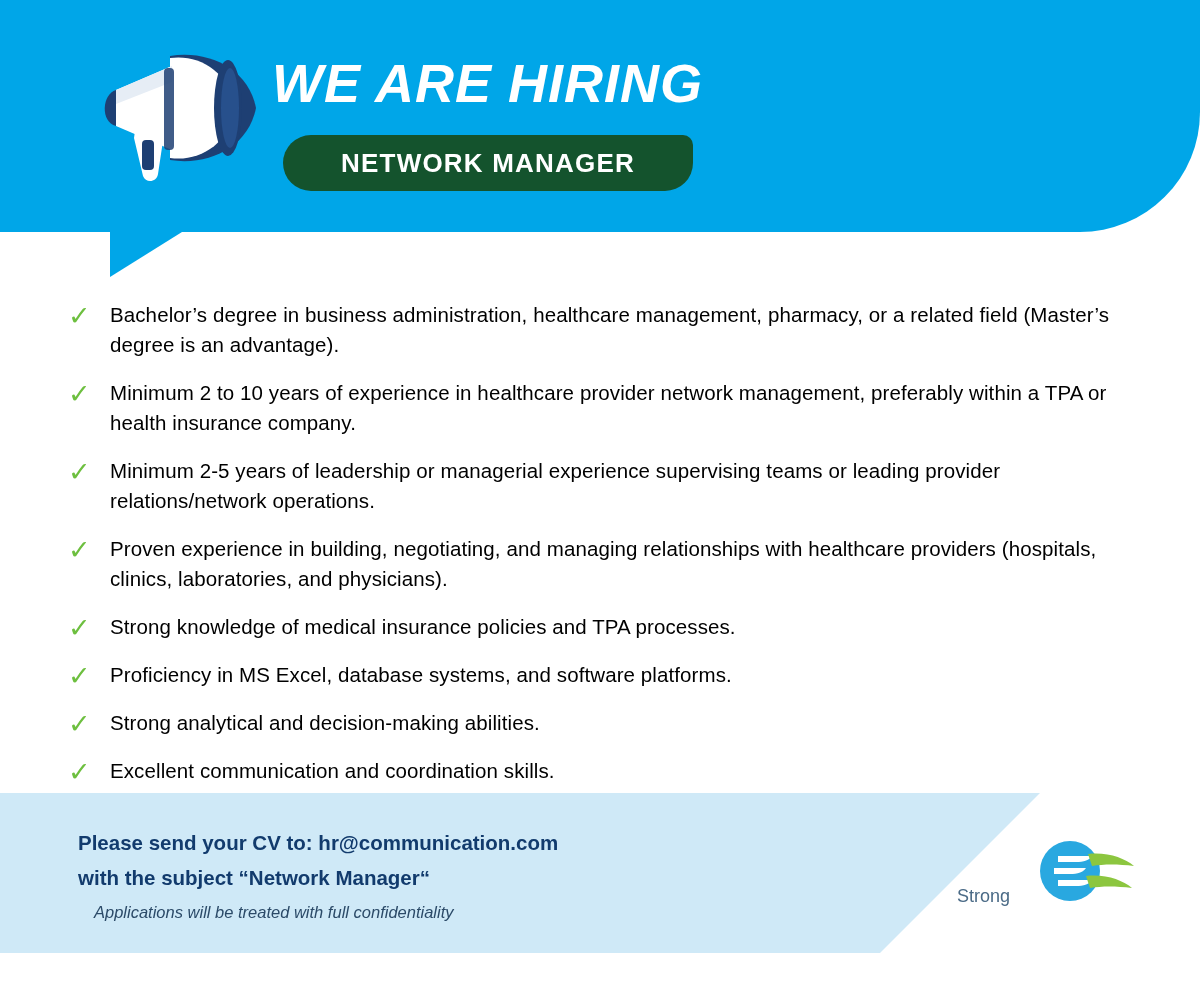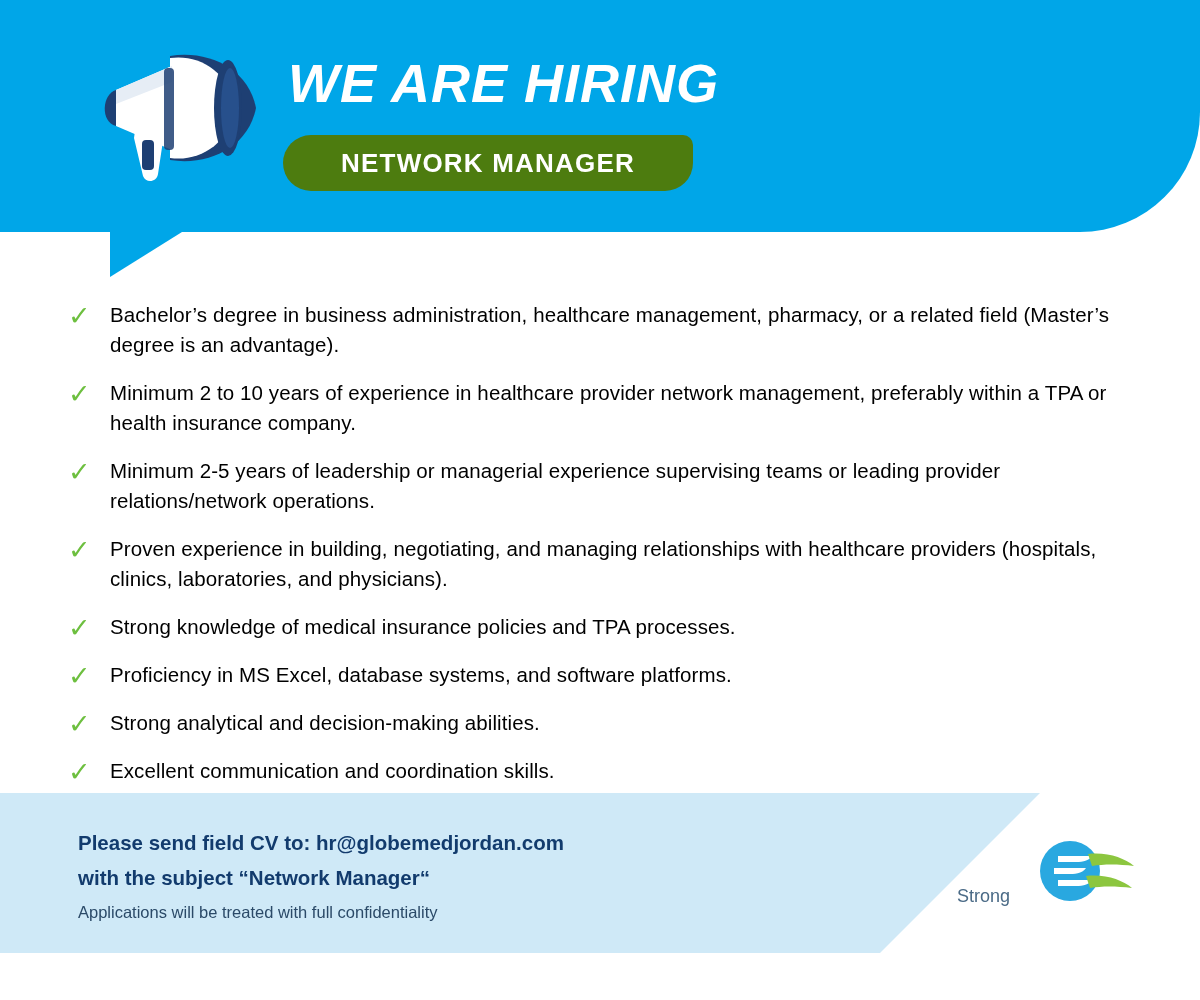--- a/index.html
+++ b/index.html
@@ -41,21 +41,21 @@
   .megaphone {
     position: absolute;
     left: 78px;
     top: 28px;
     width: 190px;
     height: 160px;
   }
 
   .title-block {
     position: absolute;
-    left: 288px;
+    left: 272px;
     top: 56px;
     width: 700px;
   }
   .title-main {
     font-size: 54px;
     font-weight: bold;
     font-style: italic;
     color: #ffffff;
     letter-spacing: 1px;
     line-height: 1;
@@ -63,21 +63,21 @@
   }
   .title-main .light { font-style: italic; font-weight: bold; }
   .title-main .heavy { font-style: italic; font-weight: bold; }
 
   .role-ribbon {
     position: absolute;
     left: 283px;
     top: 135px;
     height: 56px;
     width: 410px;
-    background: #4d7c0f;
+    background: #14532d;
     border-top-left-radius: 28px;
     border-bottom-left-radius: 28px;
     border-top-right-radius: 10px;
     border-bottom-right-radius: 28px;
     display: flex;
     align-items: center;
     justify-content: center;
   }
   .role-ribbon span {
     color: #ffffff;
@@ -139,21 +139,23 @@
   }
   .footer-line1, .footer-line2 {
     color: #123b6d;
     font-size: 20.5px;
     font-weight: bold;
     line-height: 35px;
   }
   .footer-note {
     color: #2b4a68;
     font-size: 16.5px;
+    font-style: italic;
     margin-top: 8px;
+    margin-left: 16px;
   }
 
   
   .logo {
     position: absolute;
     right: 60px;
     top: 838px;
     width: 270px;
     height: 90px;
   }
@@ -255,21 +257,21 @@
     <div class="req-item">
       <div class="check">✓</div>
       <div class="req-text">Excellent communication and coordination skills.</div>
     </div>
   </div>
 
   <div class="footer"></div>
   <div class="footer-slant"></div>
 
   <div class="footer-text">
-    <div class="footer-line1">Please send field CV to: hr@globemedjordan.com</div>
+    <div class="footer-line1">Please send your CV to: hr@communication.com</div>
     <div class="footer-line2">with the subject “Network Manager“</div>
     <div class="footer-note">Applications will be treated with full confidentiality</div>
   </div>
 
   <div class="logo">
     <div class="logo-sub">Strong</div>
     <div class="logo-mark">
       <svg viewBox="0 0 110 62" width="110" height="62">
         <circle cx="40" cy="31" r="30" fill="#29a8e0"></circle>
         <path d="M28 16 L62 16 C58 22 50 22 44 22 L28 22 Z" fill="#ffffff"></path>

